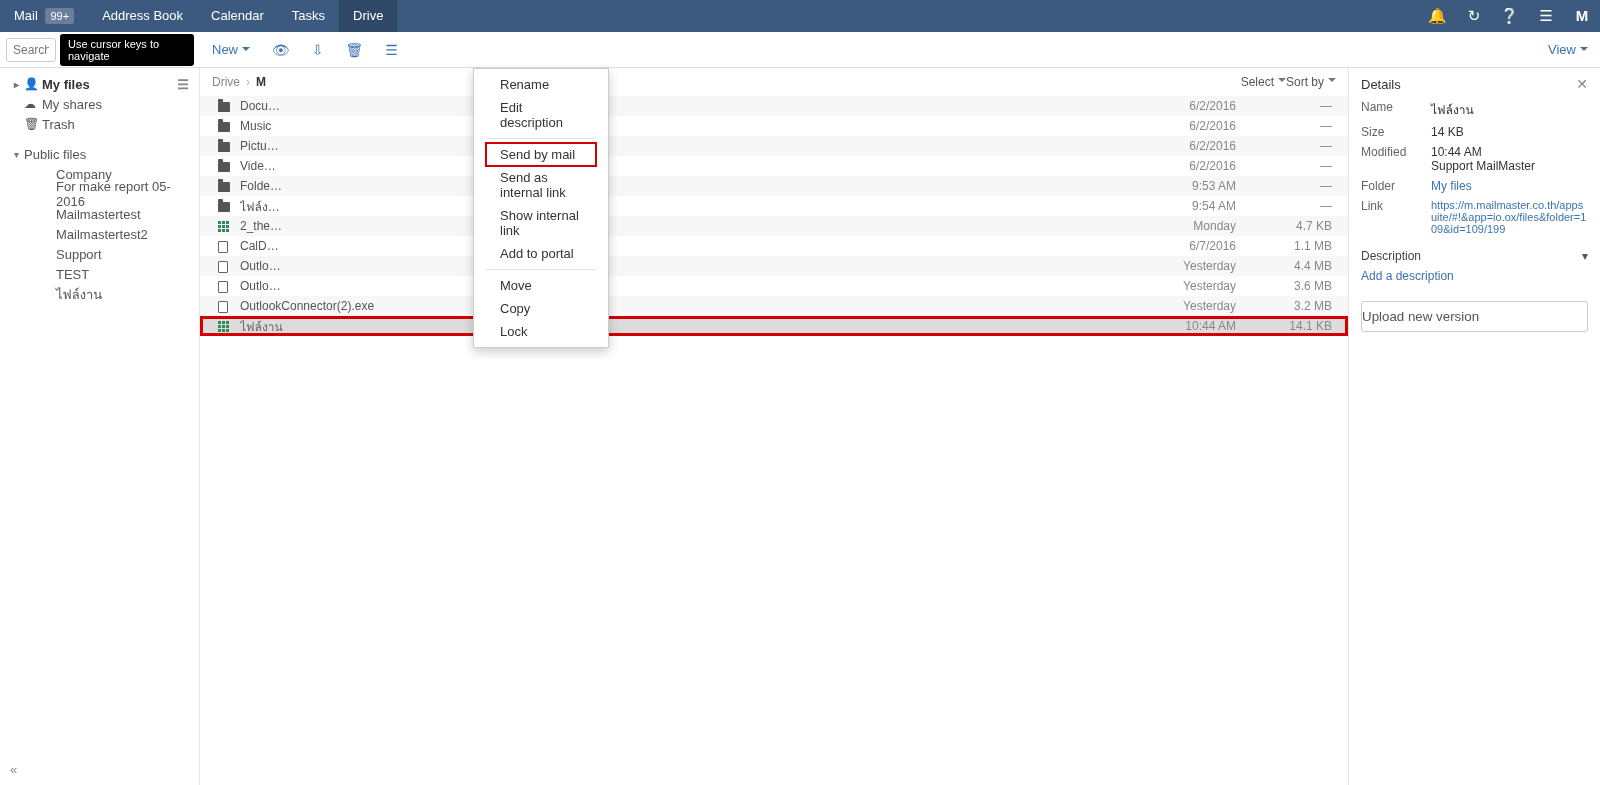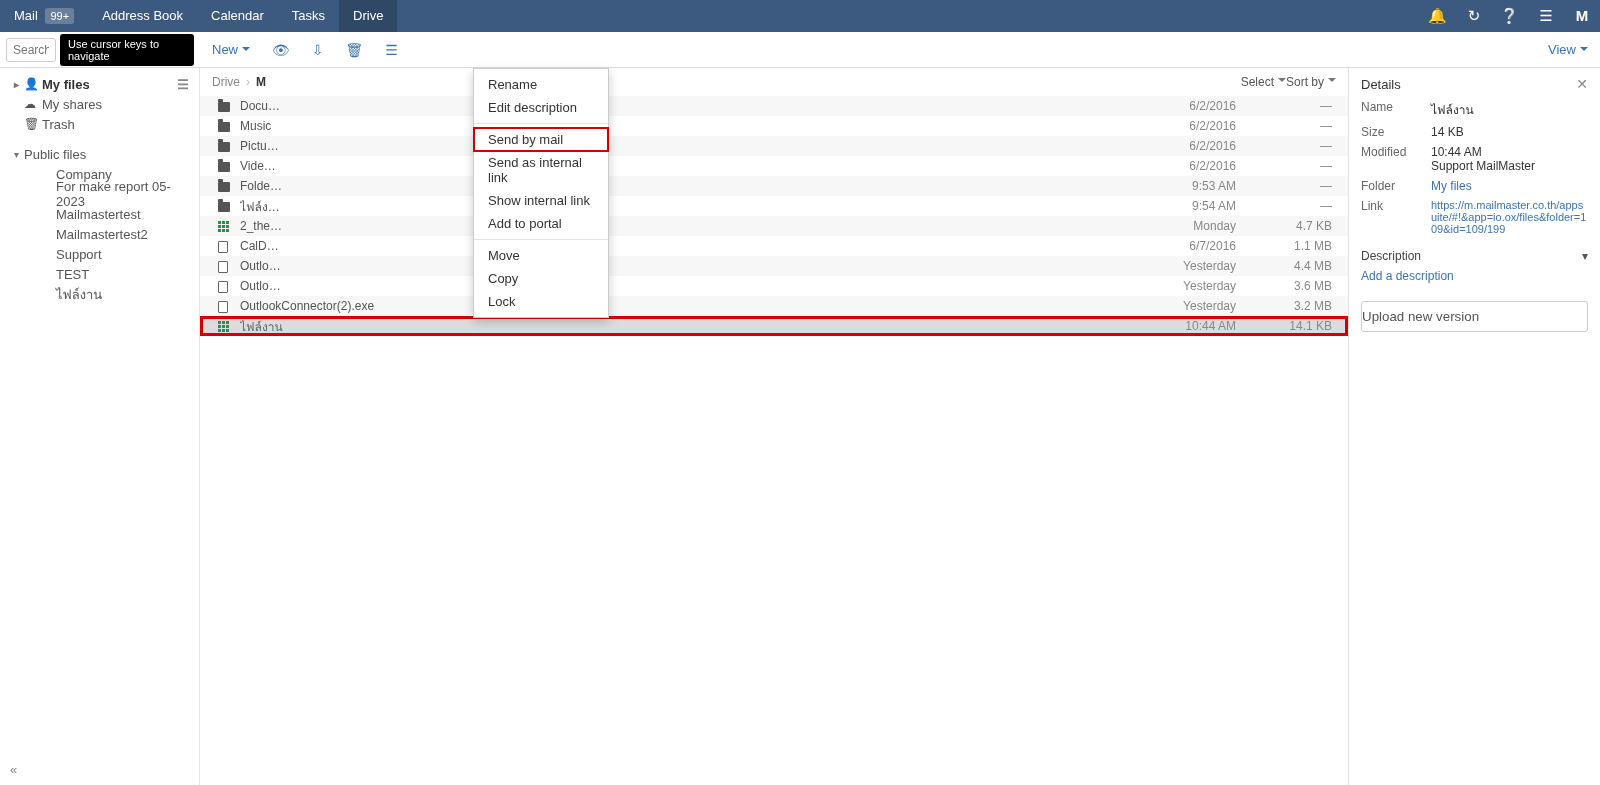--- a/index.html
+++ b/index.html
@@ -48,21 +48,21 @@
   .row{display:flex;align-items:center;height:20px;padding:0 12px 0 18px;font-size:12px;color:#555;cursor:pointer;}
   .row:nth-child(odd){background:#f7f7f7;}
   .row:nth-child(even){background:#fff;}
   .row .fic{width:22px;color:#333;font-size:12px;}
   .row .fname{flex:1;white-space:nowrap;overflow:hidden;text-overflow:ellipsis;}
   .row .fdate{width:160px;text-align:right;color:#888;}
   .row .fsize{width:100px;text-align:right;color:#888;padding-right:4px;}
   .row.sel{background:#dcdcdc !important;color:#666;}
   .hi-red{outline:3px solid #d40000;outline-offset:-3px;position:relative;z-index:3;}
   
-  .ctx{position:absolute;left:273px;top:0px;width:136px;background:#fff;border:1px solid #ccc;box-shadow:0 4px 10px rgba(0,0,0,.2);z-index:10;padding:4px 0;}
+  .ctx{position:absolute;left:273px;top:0px;width:136px;background:#fff;border:1px solid #ccc;box-shadow:0 4px 10px rgba(0,0,0,.2);z-index:10;padding:4px 12px;}
   .ctx .mi{padding:4px 14px;font-size:13px;color:#333;cursor:pointer;}
   .ctx hr{border:none;border-top:1px solid #e3e3e3;margin:4px 0;}
   .ctx .mi.hi{outline:2px solid #d40000;outline-offset:-1px;}
   
   .details{width:252px;background:#fff;border-left:1px solid #e5e5e5;padding:8px 12px;font-size:12px;color:#333;}
   .details .hdr{display:flex;align-items:center;font-size:13px;color:#333;margin-bottom:8px;}
   .details .close{margin-left:auto;color:#888;cursor:pointer;font-size:14px;}
   .details .kv{display:flex;margin-bottom:6px;}
   .details .k{width:70px;color:#666;}
   .details .v{flex:1;color:#333;word-break:break-word;}
@@ -133,21 +133,21 @@
       <span class="ic">🗑</span>
       <span>Trash</span>
     </div>
     <div class="sb-gap"></div>
     <div class="sb-item">
       <span class="arrow">▾</span>
       <span>Public files</span>
     </div>
     <div id="public-list">
         <div class="sb-item sub">Company</div>
-        <div class="sb-item sub">For make report 05-2023</div>
+        <div class="sb-item sub">For make report 05-2016</div>
         <div class="sb-item sub">Mailmastertest</div>
         <div class="sb-item sub">Mailmastertest2</div>
         <div class="sb-item sub">Support</div>
         <div class="sb-item sub">TEST</div>
         <div class="sb-item sub">ไฟล์งาน</div>
       </div>
     <div class="collapse">«</div>
   </div>
 
   <div class="filearea">

